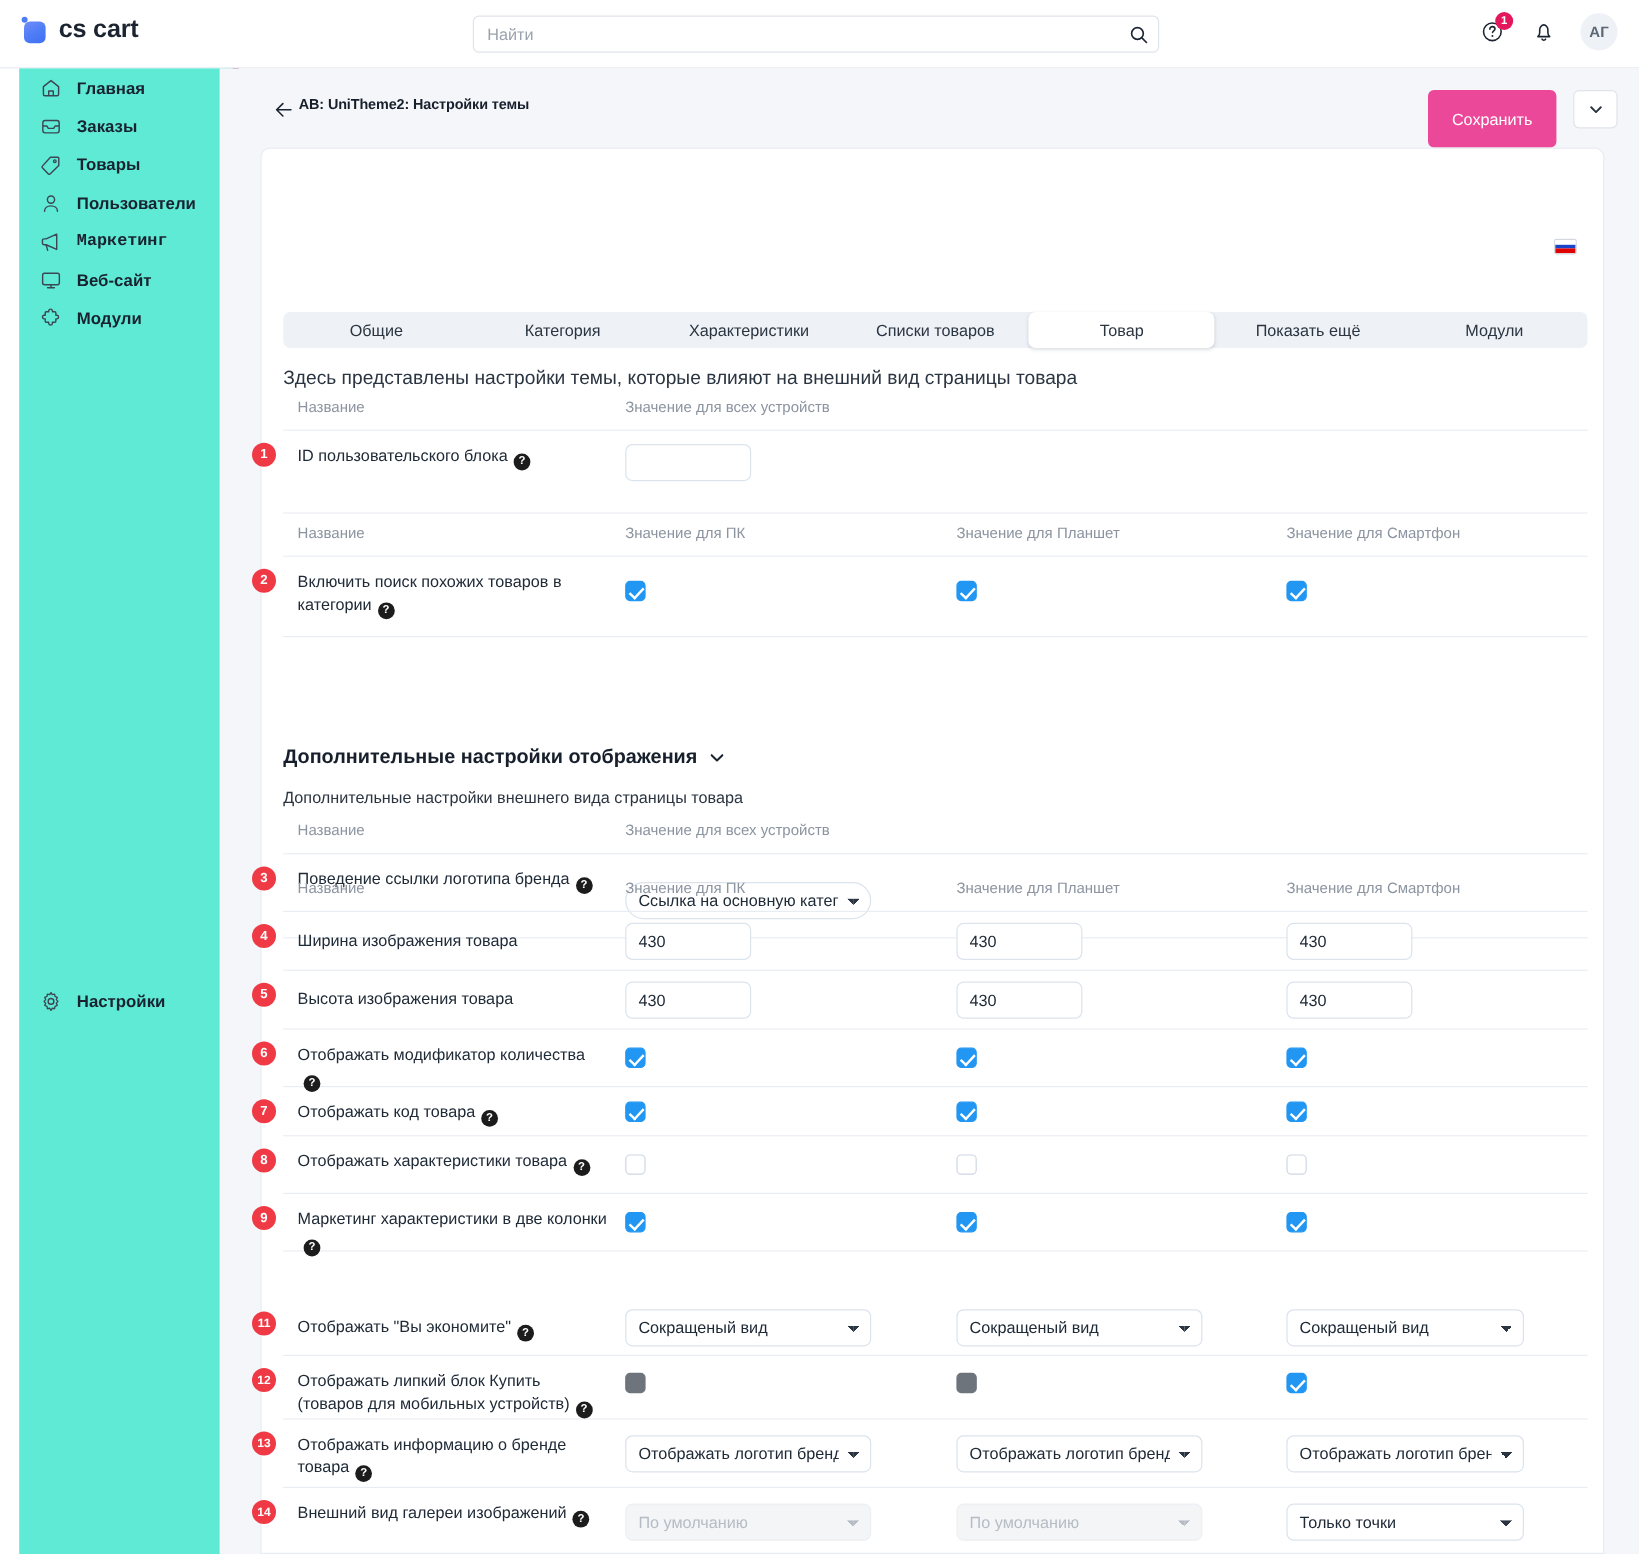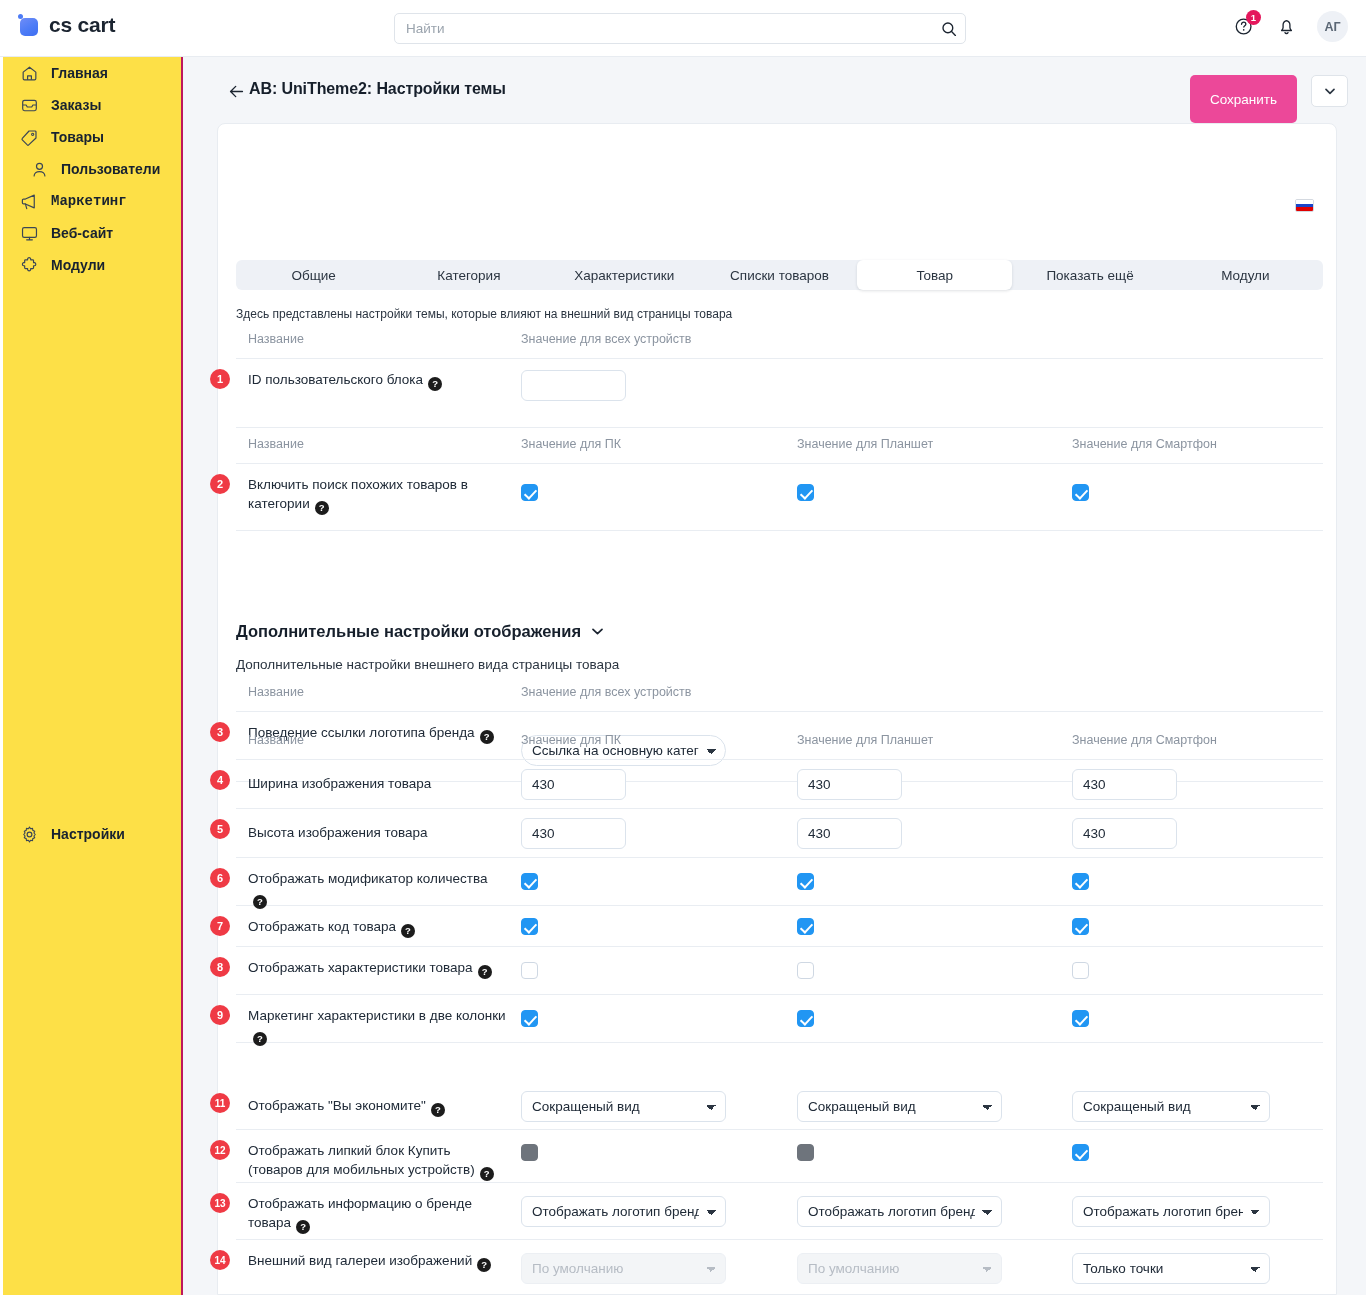--- a/index.html
+++ b/index.html
@@ -51,41 +51,41 @@
     display:flex; align-items:center; justify-content:center; padding:0 3px;
   }
   .avatar {
     width:31px; height:31px; border-radius:50%; background:#eef1f6; color:#5b6775;
     display:flex; align-items:center; justify-content:center; font-size:12.5px; font-weight:600;
     cursor:pointer; margin-left:2px;
   }
 
   
   .sidebar {
-    position:absolute; left:3px; top:57px; width:183px; height:1238px;
-    background:#fde047; border-right:5px solid #be185d;
+    position:absolute; left:16px; top:57px; width:183px; height:1238px;
+    background:#5eead4; border-right:5px solid #be185d;
   }
   .nav-item {
     display:flex; align-items:center; gap:12px; height:32px; padding-left:16px;
     cursor:pointer; color:#182230; font-size:14px; font-weight:700;
   }
   .nav-item .lbl { line-height:1; }
   .nav-icon { width:20px; height:20px; display:flex; align-items:center; justify-content:center; flex:0 0 20px; }
   .nav-settings { position:absolute; left:0; top:761px; }
 
   
   .content { position:absolute; left:183px; top:57px; width:1183px; height:1238px; background:#f4f6f9; }
 
   .page-head { position:absolute; left:0; top:0; width:1183px; height:66px; }
   .back-arrow {
     position:absolute; left:43px; top:24px; width:20px; height:20px; cursor:pointer;
     display:flex; align-items:center; justify-content:center;
   }
   .page-title {
-    position:absolute; left:66px; top:23px; font-size:16px; font-weight:700; color:#161f2b;
+    position:absolute; left:66px; top:23px; font-size:12px; font-weight:700; color:#161f2b;
     letter-spacing:-0.1px;
   }
   .save-btn {
     position:absolute; right:69px; top:18px; height:48px; padding:0 20px;
     background:#ec4899; color:#fff; border:none; border-radius:5px;
     font-size:13.5px; font-family:"Liberation Sans",sans-serif; cursor:pointer;
   }
   .save-caret {
     position:absolute; right:18px; top:18px; width:37px; height:32px;
     background:#fff; border:1px solid #dfe4ea; border-radius:5px; cursor:pointer;
@@ -110,21 +110,21 @@
     position:absolute; left:18px; top:136px; width:1087px; height:30px;
     background:#eef1f6; border-radius:6px; display:flex; align-items:center;
   }
   .tab {
     flex:1; height:30px; display:flex; align-items:center; justify-content:center;
     font-size:13.5px; color:#2b3541; cursor:pointer; border-radius:6px;
   }
   .tab.active { background:#ffffff; box-shadow:0 1px 3px rgba(30,40,60,.14); }
 
   .section-desc {
-    position:absolute; left:18px; top:183px; font-size:12px; color:#2b3541;
+    position:absolute; left:18px; top:183px; font-size:16px; color:#2b3541;
   }
 
   
   .thead {
     position:absolute; left:18px; width:1087px; height:27px;
     border-bottom:1px solid #e9edf2; font-size:12.5px; color:#8b94a0;
   }
   .thead .c { position:absolute; top:0; }
   .c-name { left:12px; }
   .c-1 { left:285px; }
@@ -273,21 +273,21 @@
     <div class="nav-item" style="top:64px;position:absolute;">
       <span class="nav-icon">
         <svg width="19" height="19" viewBox="0 0 24 24" fill="none">
           <path d="M11.4 3.8H19a1.2 1.2 0 0 1 1.2 1.2v7.6L11 21.4a1.3 1.3 0 0 1-1.8 0L2.9 15a1.3 1.3 0 0 1 0-1.8l8.5-9.4z" stroke="#3b4654" stroke-width="1.5" stroke-linejoin="round"></path>
           <circle cx="16" cy="8" r="1.4" stroke="#3b4654" stroke-width="1.4"></circle>
         </svg>
       </span>
       <span class="lbl">Товары</span>
     </div>
 
-    <div class="nav-item" style="top:96px;position:absolute;margin-left:10px;">
+    <div class="nav-item" style="top:96px;position:absolute;">
       <span class="nav-icon">
         <svg width="19" height="19" viewBox="0 0 24 24" fill="none">
           <circle cx="12" cy="8" r="3.8" stroke="#3b4654" stroke-width="1.5"></circle>
           <path d="M5.2 20.2c0-3.4 3-5.6 6.8-5.6s6.8 2.2 6.8 5.6" stroke="#3b4654" stroke-width="1.5" stroke-linecap="round"></path>
         </svg>
       </span>
       <span class="lbl">Пользователи</span>
     </div>
 
     <div class="nav-item" style="top:128px;position:absolute;font-family:Liberation Mono, monospace;">

